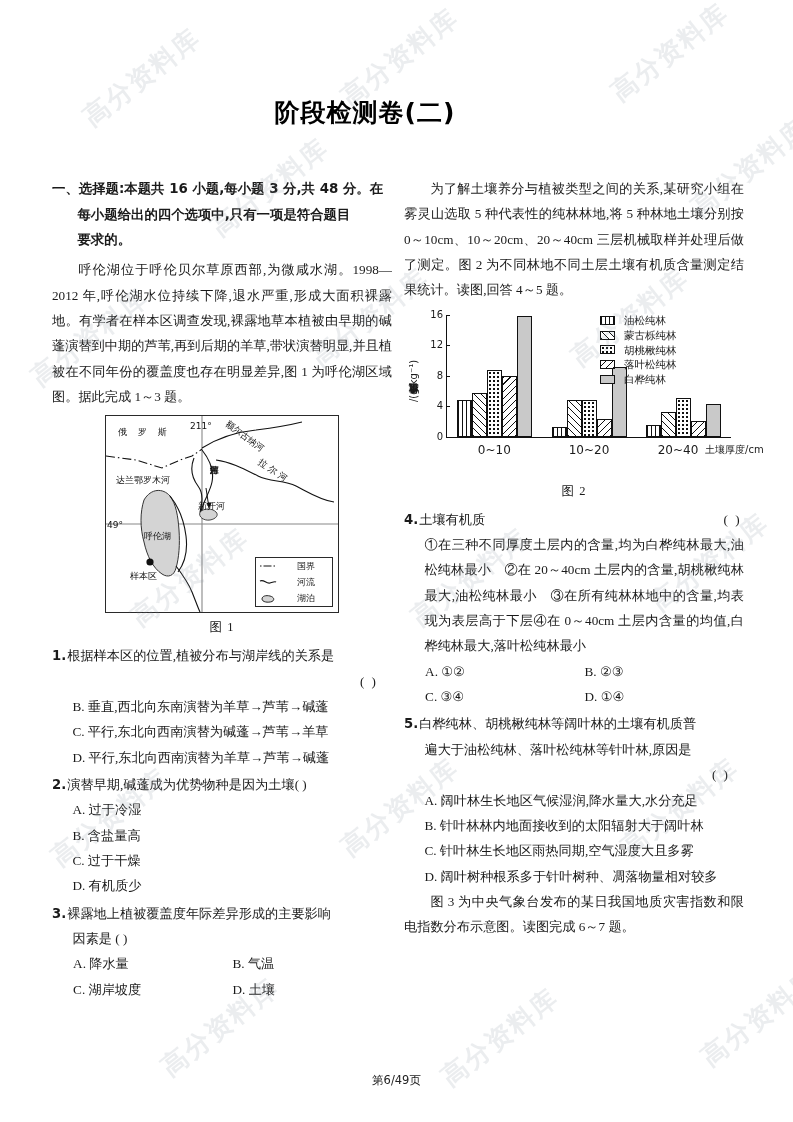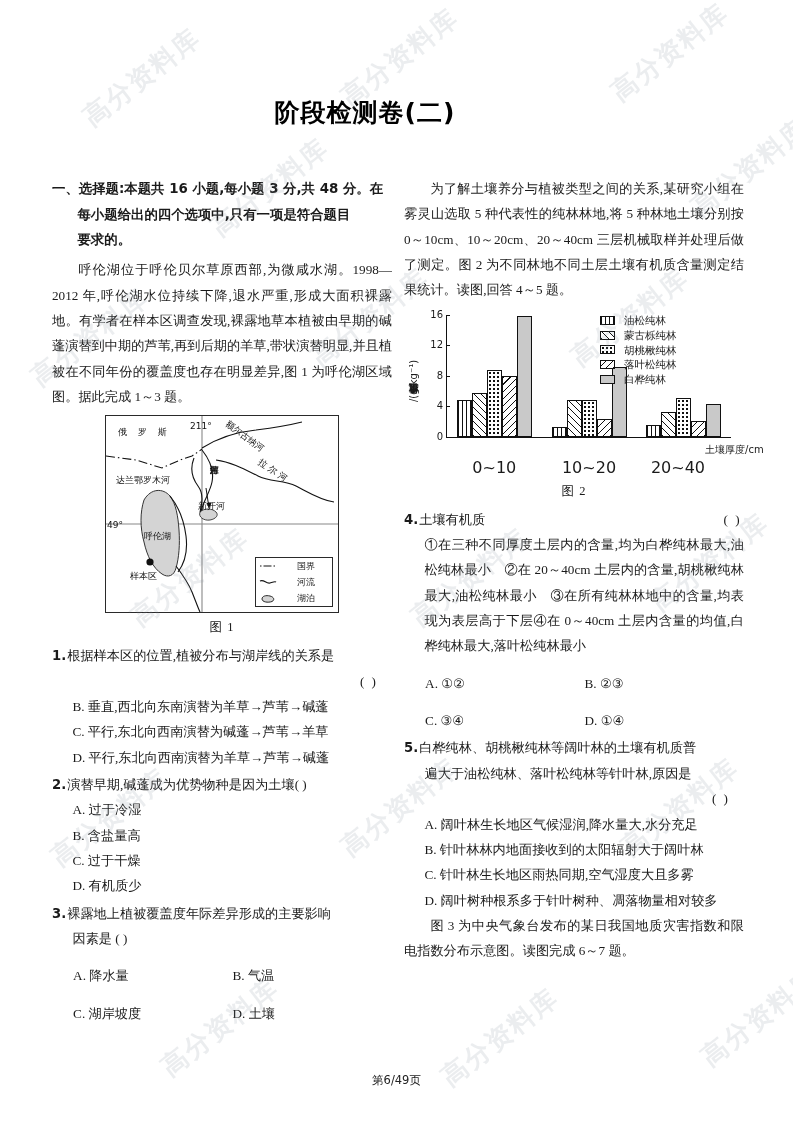--- a/index.html
+++ b/index.html
@@ -94,21 +94,20 @@
   .q .blank { float: right; letter-spacing: 2px; }
 
   .opt {
     margin: 0;
     padding-left: 1.6em;
     text-indent: -0.05em;
   }
   .opt-pair {
     display: flex;
     padding-left: 1.6em;
-    margin-top: 12px;
   }
   .opt-pair > span { width: 50%; }
   .q-cont { padding-left: 1.55em; }
 
   .blank-right {
     text-align: right;
     letter-spacing: 2px;
     padding-right: 14px;
   }
 
@@ -227,22 +226,22 @@
                                   repeating-linear-gradient(-45deg,#111 0 1px,#fff 1px 5px); }
   .pat-dot    { background-image: radial-gradient(#111 0.8px, #fff 0.9px);
                 background-size: 4px 4px; }
   .pat-diag   { background-image: repeating-linear-gradient(-45deg,#111 0 1px,#fff 1px 5px); }
   .pat-solid  { background-color: #c9c9c9; }
 
   .xtick {
     position: absolute;
     top: 100%;
     transform: translateX(-50%);
-    margin-top: 16px;
-    font-size: 16px;
+    margin-top: 2px;
+    font-size: 12px;
     font-family: "DejaVu Sans", sans-serif;
     white-space: nowrap;
   }
   .xaxis-title {
     position: absolute;
     left: 100%;
     top: 100%;
     margin-top: 3px;
     margin-left: -26px;
     font-size: 10px;

